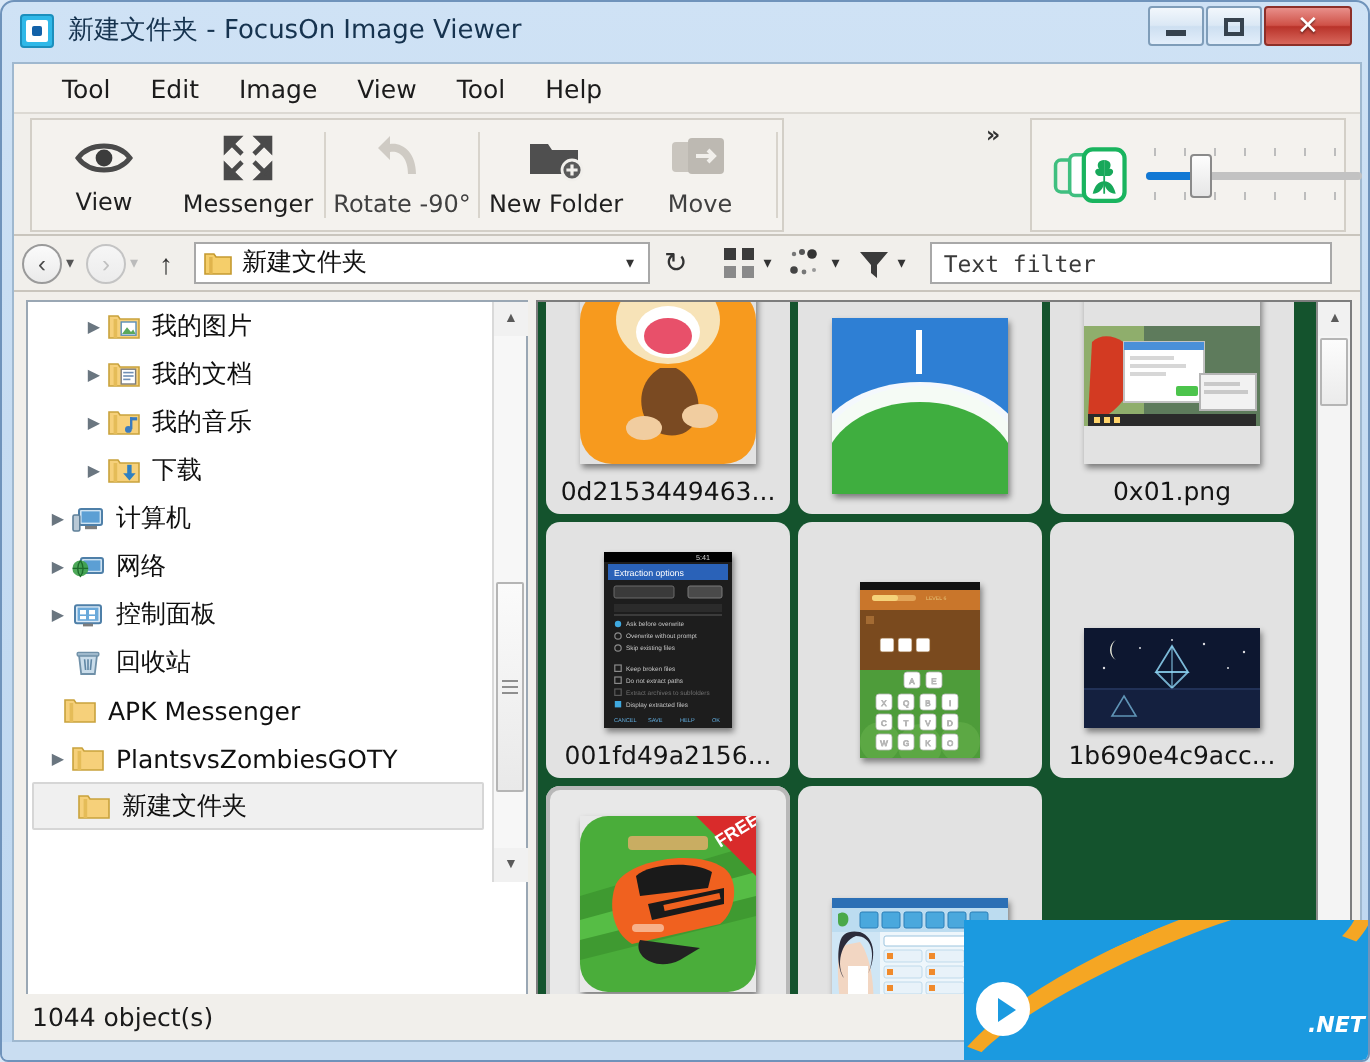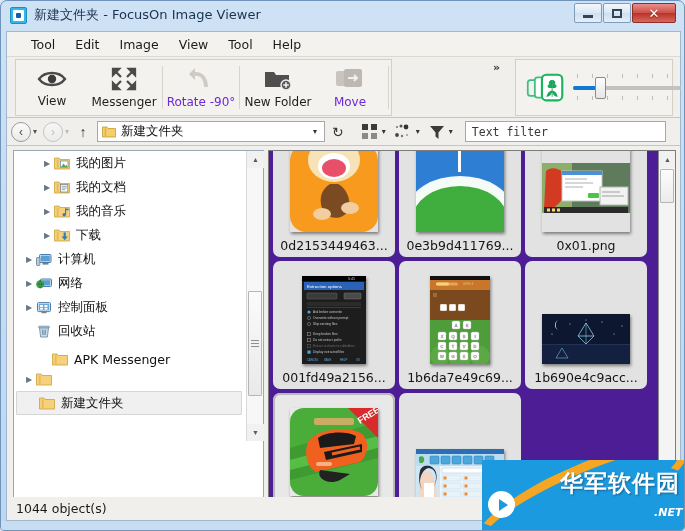--- a/index.html
+++ b/index.html
@@ -98,21 +98,21 @@
     display:flex; align-items:stretch;
     border:1px solid #d3cfc7; background:#f4f2ee;
   }
   .tb-btn {
     width: 72px; display:flex; flex-direction:column;
     align-items:center; justify-content:center; gap:4px;
     cursor: default;
   }
   .tb-btn .lbl { font-size: 12px; color:#1f1f1f; white-space:nowrap;
     font-family:"DejaVu Sans","Liberation Sans",sans-serif;}
-  .tb-btn.disabled .lbl { color:#6d28d9;text-align:right; }
+  .tb-btn.disabled .lbl { color:#404040;text-align:right; }
   .tb-sep { width:1px; background:#d8d4cc; margin:6px 2px; }
   .icon-svg { display:block; }
 
   #tb-overflow {
     position:absolute; left:486px; top:4px;
     font-size:11px; font-weight:bold; color:#333;
     font-family:"DejaVu Sans",sans-serif;
     cursor:default;
   }
   #tb-right {
@@ -217,21 +217,21 @@
     border:1px solid #b5b5b5; border-radius:1px;
     display:flex; align-items:center; justify-content:center;
     cursor: pointer;
   }
   #tree-sb-thumb .grip { width:8px; height:7px;
     background:repeating-linear-gradient(180deg,#8e8e8e 0 1px,transparent 1px 3px); }
 
   
   #thumb-panel {
     position:absolute; left:261px; top:118px; width:408px; height:368px;
-    background:#4c1d95; border:1px solid #7d7d7d; overflow:hidden;
+    background:#14532d; border:1px solid #7d7d7d; overflow:hidden;
   }
   #thumb-grid {
     position:absolute; left:0; top:-26px; width:390px;
     display:flex; flex-wrap:wrap; padding:4px 0 0 4px; gap:4px;
   }
   .cell {
     width:122px; height:128px;
     background:#e2e2e2; border-radius:7px;
     display:flex; flex-direction:column; align-items:center; justify-content:flex-end;
     padding-bottom:4px;
@@ -607,38 +607,39 @@
                 <rect x="2.6" y="2.2" width="10.8" height="1.8" rx="0.6" fill="#9fb9cc" stroke="#6f90a8" stroke-width="0.7"></rect>
                 <g stroke="#5f86a4" stroke-width="0.8">
                   <path d="M6.3 5.6 L6.8 11"></path>
                   <path d="M8 5.6 L8 11"></path>
                   <path d="M9.7 5.6 L9.2 11"></path>
                 </g>
               </svg>
             </span>
             <span>回收站</span>
           </div>
-          <div class="tree-row" style="padding-left: 24px; align-items: flex-end;">
+          <div class="tree-row" style="padding-left: 4px;">
             <span class="tw"></span>
             <span class="tico">
               <svg width="16" height="15" viewBox="0 0 16 15">
                 <path d="M0.5 2 L5 2 L6 3.5 L15.5 3.5 L15.5 13 L0.5 13 Z" fill="#f6d07a" stroke="#c9a23c" stroke-width="0.8"></path>
                 <path d="M2.8 3.5 L4.6 3.5 L4.6 13 L2.8 13 Z" fill="#e5bc58"></path>
               </svg>
             </span>
             <span>APK Messenger</span>
           </div>
           <div class="tree-row" style="padding-left: 8px;">
             <span class="tw">▶</span>
             <span class="tico">
               <svg width="16" height="15" viewBox="0 0 16 15">
                 <path d="M0.5 2 L5 2 L6 3.5 L15.5 3.5 L15.5 13 L0.5 13 Z" fill="#f6d07a" stroke="#c9a23c" stroke-width="0.8"></path>
                 <path d="M2.8 3.5 L4.6 3.5 L4.6 13 L2.8 13 Z" fill="#e5bc58"></path>
               </svg>
             </span>
+            <span>PlantsvsZombiesGOTY</span>
           </div>
           <div class="tree-row selected" style="padding-left: 8px;">
             <span class="tw"></span>
             <span class="tico">
               <svg width="16" height="15" viewBox="0 0 16 15">
                 <path d="M0.5 2 L5 2 L6 3.5 L15.5 3.5 L15.5 13 L0.5 13 Z" fill="#f6d07a" stroke="#c9a23c" stroke-width="0.8"></path>
                 <path d="M2.8 3.5 L4.6 3.5 L4.6 13 L2.8 13 Z" fill="#e5bc58"></path>
               </svg>
             </span>
             <span>新建文件夹</span>
@@ -669,21 +670,20 @@
             <div class="cap">0d2153449463...</div>
           </div>
           <div class="cell">
             <div class="thumb-img" style="width: 88px; height: 88px;"><svg width="88" height="88" viewBox="0 0 88 88">
         <rect width="88" height="88" fill="#2e7fd4"></rect>
         <ellipse cx="44" cy="74" rx="52" ry="40" fill="#3fae3f"></ellipse>
         <ellipse cx="44" cy="66" rx="52" ry="34" fill="#ffffff" opacity="0.95"></ellipse>
         <ellipse cx="44" cy="76" rx="48" ry="34" fill="#3fae3f"></ellipse>
         <rect x="42" y="6" width="3" height="22" fill="#ffffff"></rect>
       </svg></div>
-            <div class="cap">0e3b9d411769...</div>
           </div>
           <div class="cell">
             <div class="thumb-img" style="width: 88px; height: 88px;"><svg width="88" height="88" viewBox="0 0 88 50">
         <rect width="88" height="50" fill="#5e7b5c"></rect>
         <path d="M0 0 H30 V50 H0 Z" fill="#8fae6c"></path>
         <path d="M4 8 C10 2,22 6,26 16 C28 30,16 44,8 46 L2 46 Z" fill="#d33a22"></path>
         <rect x="2" y="44" width="84" height="6" fill="#2b2b2b"></rect>
         <g fill="#ffd46b">
                   <rect x="5" y="45.5" width="3" height="3"></rect>
                   <rect x="10" y="45.5" width="3" height="3"></rect>
@@ -788,21 +788,20 @@
           <rect x="8" y="76" width="8" height="8" rx="1.5"></rect>
                   <text x="12" y="82" fill="#333">W</text>
           <rect x="19" y="76" width="8" height="8" rx="1.5"></rect>
                   <text x="23" y="82" fill="#333">G</text>
           <rect x="30" y="76" width="8" height="8" rx="1.5"></rect>
                   <text x="34" y="82" fill="#333">K</text>
           <rect x="41" y="76" width="8" height="8" rx="1.5"></rect>
                   <text x="45" y="82" fill="#333">O</text>
         </g>
       </svg></div>
-            <div class="cap">1b6da7e49c69...</div>
           </div>
           <div class="cell">
             <div class="thumb-img" style="width: 88px; height: 50px;"><svg width="88" height="50" viewBox="0 0 88 50">
         <rect width="88" height="50" fill="#0d1730"></rect>
         <rect y="30" width="88" height="20" fill="#122murky"></rect>
         <rect y="30" width="88" height="20" fill="#14203f"></rect>
         <path d="M16 6 C12 8,12 14,16 16 C13 14,13 8,16 6 Z" fill="#e8e8d8"></path>
         <g fill="#ffffff" opacity="0.85">
           <circle cx="10" cy="20" r="0.6"></circle>
                   <circle cx="28" cy="10" r="0.5"></circle>
@@ -896,20 +895,19 @@
 
   </div>
 
   <div id="statusbar">
     <span>1044 object(s)</span>
   </div>
   <div id="bottom-strip"></div>
 
   <div id="watermark">
     <div id="wm-swoosh"></div>
-    <div id="wm-cn">华军软件园</div>
     <div id="wm-circle">
         <div class="tri"></div>
       </div>
     <div id="wm-net">.NET</div>
   </div>
 
 </div>
 
 </body></html>

